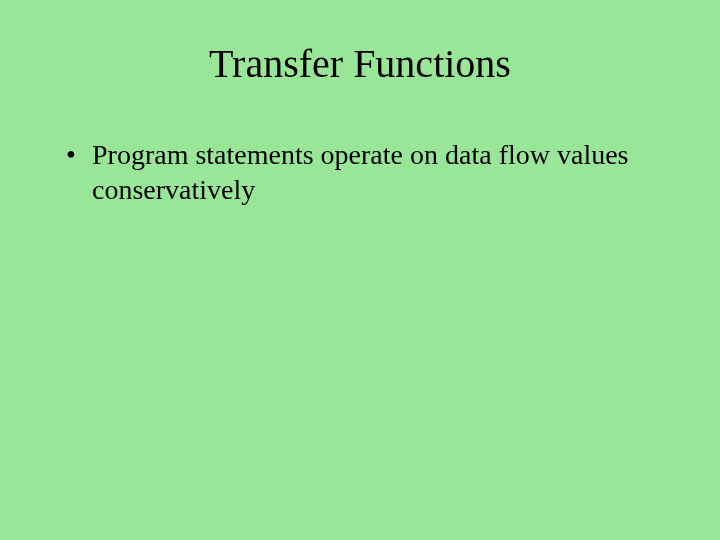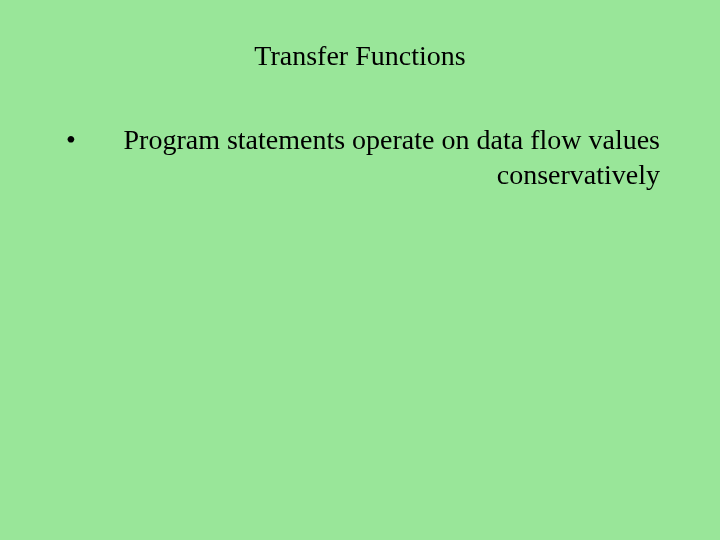--- a/index.html
+++ b/index.html
@@ -14,40 +14,39 @@
       font-family: "Times New Roman", Times, serif;
       color: #000000;
       overflow: hidden;
     }
     .slide {
       width: 100%;
       height: 100%;
       padding: 0;
     }
     .title {
-      font-size: 28px;
+      font-size: 40px;
       font-weight: normal;
       text-align: center;
       padding-top: 40px;
       padding-bottom: 50px;
     }
     .content {
       padding-left: 60px;
       padding-right: 60px;
     }
     ul {
       list-style: none;
       padding-left: 0;
     }
     li {
       font-size: 28px;
       line-height: 1.25;
       position: relative;
       padding-left: 32px;
-      text-align: right;
     }
     li::before {
       content: "•";
       position: absolute;
       left: 6px;
       top: 0;
       font-size: 28px;
     }
   </style>
 </head>

